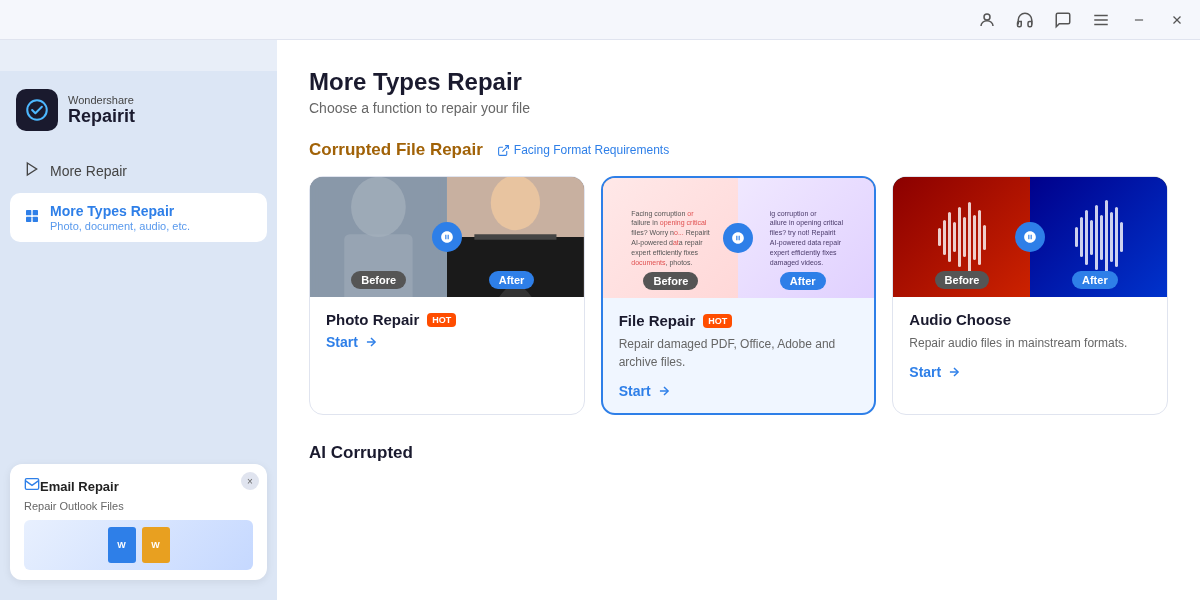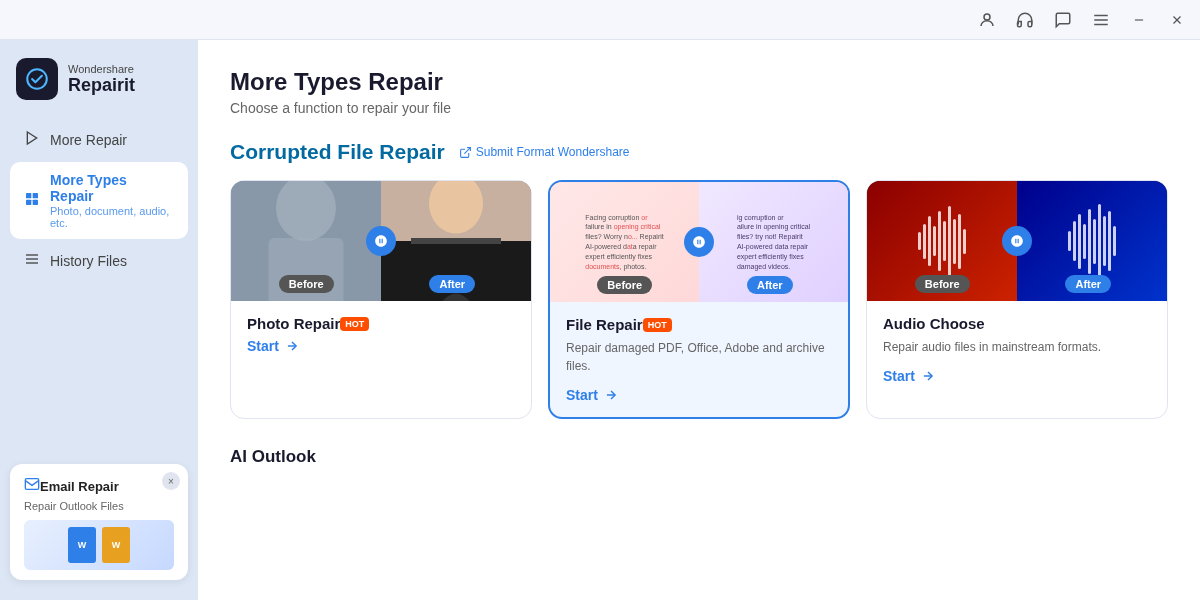--- a/index.html
+++ b/index.html
@@ -25,27 +25,28 @@
 
     
     .app-body {
       display: flex;
       flex: 1;
       overflow: hidden;
     }
 
     
     .sidebar {
-      width: 198px;
+      width: 277px;
       background: #dce6f5;
       display: flex;
       flex-direction: column;
       padding: 0;
       flex-shrink: 0;
       position: relative;
+      margin-top: 31px;
     }
     .sidebar-logo {
       display: flex;
       align-items: center;
       gap: 10px;
       padding: 18px 16px 20px 16px;
     }
     .logo-icon {
       width: 42px; height: 42px;
       background: #1a1a2e;
@@ -119,21 +120,21 @@
       overflow-y: auto;
       padding: 28px 32px;
     }
     .page-title { font-size: 24px; font-weight: 700; color: #1a1a2e; margin-bottom: 4px; }
     .page-sub { font-size: 14px; color: #666; margin-bottom: 24px; }
 
     .section-header {
       display: flex; align-items: center; gap: 14px;
       margin-bottom: 16px;
     }
-    .section-title { font-size: 21px; font-weight: 700; color: #0369a1; }
+    .section-title { font-size: 17px; font-weight: 700; color: #a16207; }
     .section-link {
       font-size: 12px; color: #2e7fe8; text-decoration: none;
       display: flex; align-items: center; gap: 4px;
       cursor: pointer;
     }
 
     .cards-row {
       display: grid;
       grid-template-columns: repeat(3, 1fr);
       gap: 16px;
@@ -252,21 +253,21 @@
       transform: translate(-50%, -50%);
       width: 30px; height: 30px;
       background: #2e7fe8;
       border-radius: 50%;
       display: flex; align-items: center; justify-content: center;
       color: white; font-size: 14px;
       z-index: 2;
     }
 
     .card-body { padding: 14px 16px; }
-    .card-title-row { display: flex; align-items: center; margin-bottom: 6px; }
+    .card-title-row { display: flex; align-items: center; gap: 8px; margin-bottom: 6px; }
     .card-title { font-size: 15px; font-weight: 700; color: #1a1a2e; }
     .hot-badge {
       background: #ff4d00;
       color: white;
       font-size: 9px;
       font-weight: 700;
       padding: 2px 5px;
       border-radius: 4px;
       text-transform: uppercase;
     }
@@ -357,32 +358,20 @@
               <rect x="3" y="13" width="8" height="8" rx="1"></rect>
               <rect x="13" y="13" width="8" height="8" rx="1"></rect>
             </svg>
         </span>
         <div class="nav-text-wrap">
           <span>More Types Repair</span>
           <span class="nav-item-sub">Photo, document, audio, etc.</span>
         </div>
       </div>
 
-      <div class="nav-item">
-        <span class="nav-icon">
-          <svg width="16" height="16" viewBox="0 0 24 24" fill="none" stroke="currentColor" stroke-width="2">
-              <line x1="3" y1="6" x2="21" y2="6"></line>
-              <line x1="3" y1="12" x2="21" y2="12"></line>
-              <line x1="3" y1="18" x2="21" y2="18"></line>
-            </svg>
-        </span>
-        <div class="nav-text-wrap">
-          <span>History Files</span>
-        </div>
-      </div>
     </div>
 
     <div class="sidebar-bottom">
       <div class="email-card">
         <div class="email-card-close">×</div>
         <div class="email-card-header">
           <span class="email-card-icon">
             <svg width="16" height="16" viewBox="0 0 24 24" fill="none" stroke="#2e7fe8" stroke-width="2">
                 <rect x="2" y="4" width="20" height="16" rx="2"></rect>
                 <path d="M2 7l10 7 10-7"></path>
@@ -406,21 +395,21 @@
     <div class="page-sub">Choose a function to repair your file</div>
 
     <div class="section-header">
       <span class="section-title">Corrupted File Repair</span>
       <a class="section-link">
         <svg width="13" height="13" viewBox="0 0 24 24" fill="none" stroke="#2e7fe8" stroke-width="2">
             <path d="M18 13v6a2 2 0 01-2 2H5a2 2 0 01-2-2V8a2 2 0 012-2h6"></path>
             <polyline points="15 3 21 3 21 9"></polyline>
             <line x1="10" y1="14" x2="21" y2="3"></line>
           </svg>
-        <span>Submit Format Wondershare</span>
+        <span>Facing Format Requirements</span>
       </a>
     </div>
 
     <div class="cards-row">
 
       <div class="repair-card">
         <div class="card-preview">
           <div class="photo-preview">
             <div class="photo-before">
               <div style="position:relative;width:100%;height:100%;overflow:hidden;">
@@ -575,17 +564,17 @@
                 <line x1="5" y1="12" x2="19" y2="12"></line>
                 <polyline points="12 5 19 12 12 19"></polyline>
               </svg>
           </div>
         </div>
       </div>
 
     </div>
 
     <div class="section-header">
-      <span class="section-title-2">AI Outlook</span>
+      <span class="section-title-2">AI Corrupted</span>
     </div>
 
   </div>
 </div>
 
 </body></html>

